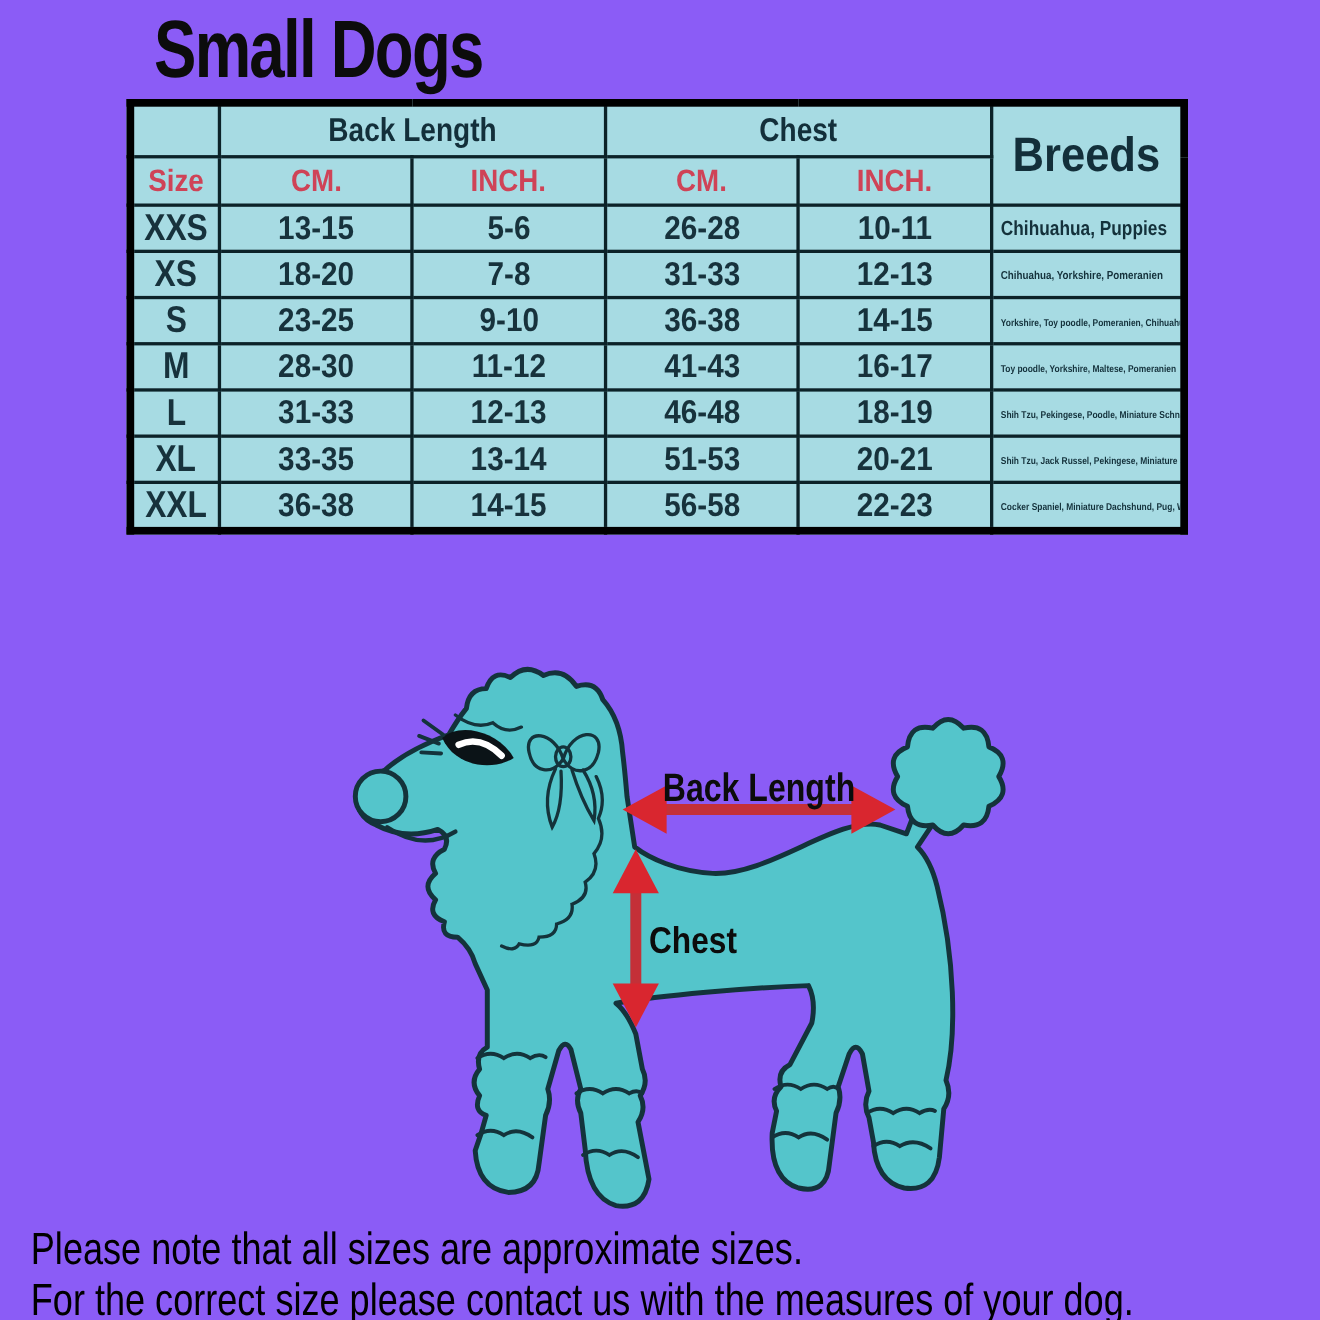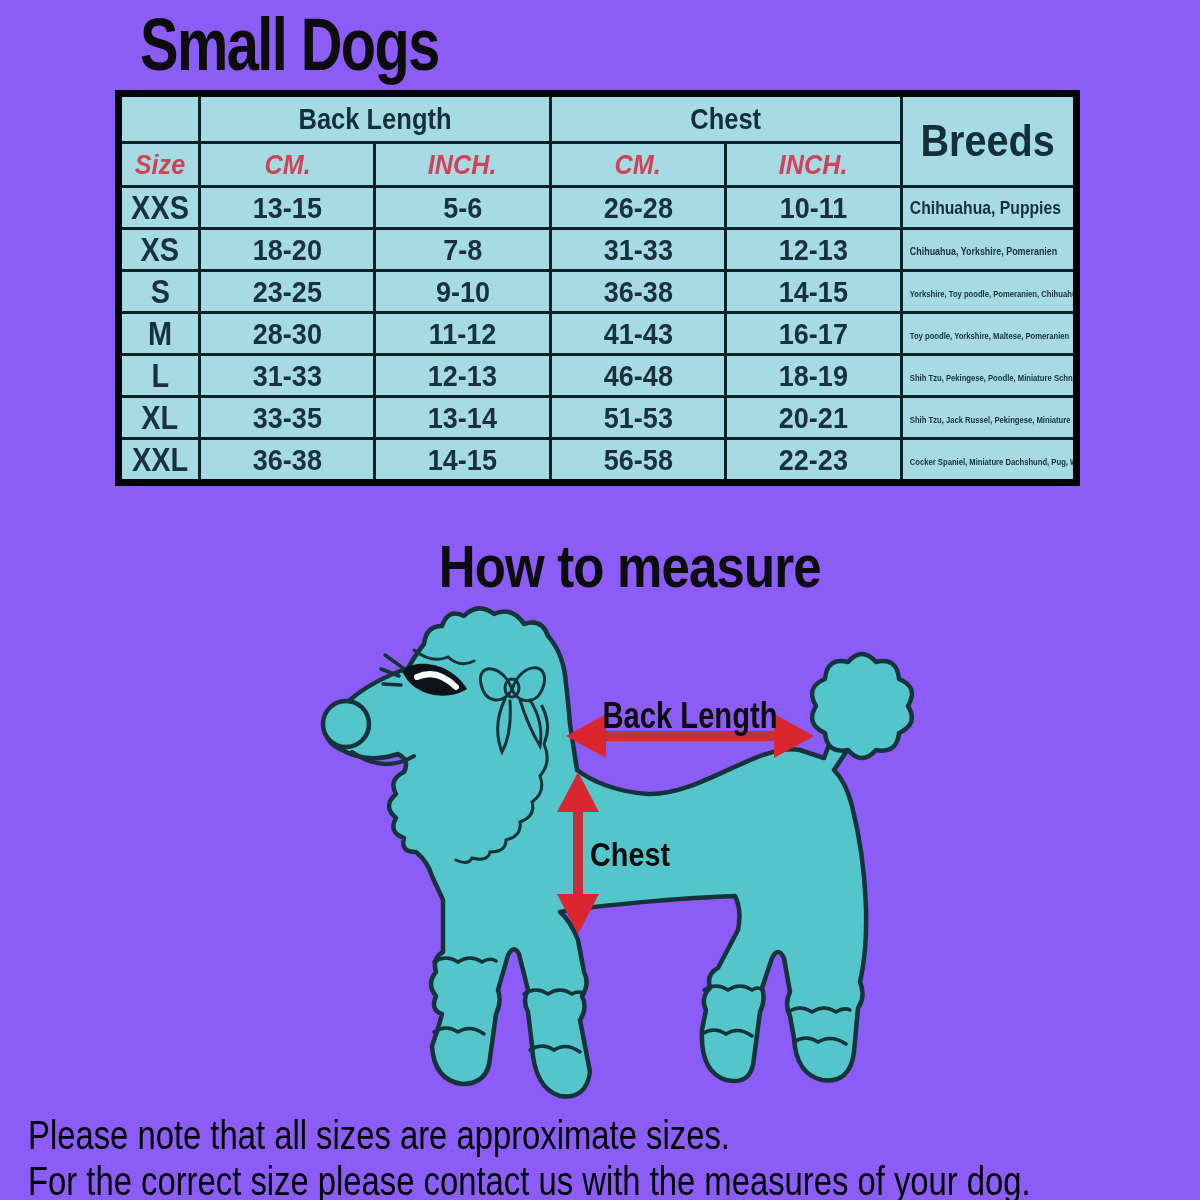--- a/index.html
+++ b/index.html
@@ -13,21 +13,21 @@
   .mid-title{display:inline-block;font-size:60px;font-weight:bold;color:#0c0c0c;letter-spacing:-1px;
              transform:scaleX(0.85);transform-origin:center top;white-space:nowrap;}
 
   
   table.size-table{position:absolute;left:115px;top:90px;width:965px;border-collapse:collapse;
                    background:#a7dbe3;border:7px solid #000;table-layout:fixed;}
   table.size-table td{border:3px solid #0c2228;text-align:center;vertical-align:middle;
                       overflow:hidden;padding:0;}
   td.c-size{width:76px;} td.c-bcm{width:78px;} td.c-bin{width:86px;}
   td.c-ccm{width:82px;} td.c-cin{width:81px;}
-  tr.hrow1 td{height:44px;} tr.hrow2 td{height:41px;font-style:italic;} tr.drow td{height:37px;}
+  tr.hrow1 td{height:44px;} tr.hrow2 td{height:41px;} tr.drow td{height:37px;}
   .grp-head{font-size:30px;font-weight:bold;color:#132f3a;}
   .breeds-head{font-size:44px;font-weight:bold;color:#132f3a;}
   .red-head{font-size:28px;font-weight:bold;color:#cf4357;}
   .size-lbl{font-size:34px;font-weight:bold;color:#17323c;}
   .num{font-size:30px;font-weight:bold;color:#17323c;}
   .breeds-cell{text-align:center;}
   .breeds-txt{font-size:24px;font-weight:bold;color:#14313b;padding-left:8px;}
   .cx85{display:inline-block;white-space:nowrap;transform:scaleX(0.85);transform-origin:center center;}
   .cx90{display:inline-block;white-space:nowrap;transform:scaleX(0.90);transform-origin:center center;}
   .cxL{display:inline-block;white-space:nowrap;transform:scaleX(0.85);transform-origin:left center;}
@@ -119,23 +119,20 @@
       <td><span class="size-lbl cx85">XXL</span></td>
       <td><span class="num cx90">36-38</span></td>
       <td><span class="num cx90">14-15</span></td>
       <td><span class="num cx90">56-58</span></td>
       <td><span class="num cx90">22-23</span></td>
       <td class="breeds-cell"><span class="breeds-txt cxL fit" style="font-size: 9px;">Cocker Spaniel, Miniature Dachshund, Pug, Westie, French Bulldog, Beagle</span></td>
     </tr>
   </tbody>
     </table>
 
-  <div class="mid-title-wrap">
-    <span class="mid-title">How to measure</span>
-  </div>
 
   <svg id="dog-svg" viewBox="300 600 660 520">
 
     <path d="M408,668 Q370,682 350,700 C322,710 316,740 342,750 Q368,764 398,754 Q410,760 404,772
          Q388,780 396,794 Q382,806 396,818 Q388,832 404,838 Q400,852 416,852 Q428,862 432,876
          L443,900 L443,952 Q432,958 436,972 Q426,984 436,996 Q430,1010 442,1014
          Q438,1030 432,1046 Q434,1080 462,1084 Q488,1084 490,1058 L496,1014
          Q502,1002 498,990 L508,955 Q514,944 519,954 L528,990 Q522,1000 528,1012
          L532,1045 Q534,1088 560,1096 Q586,1100 590,1072 L580,1020
          Q588,1008 582,996 Q590,984 584,972 L578,940 Q570,920 560,912

